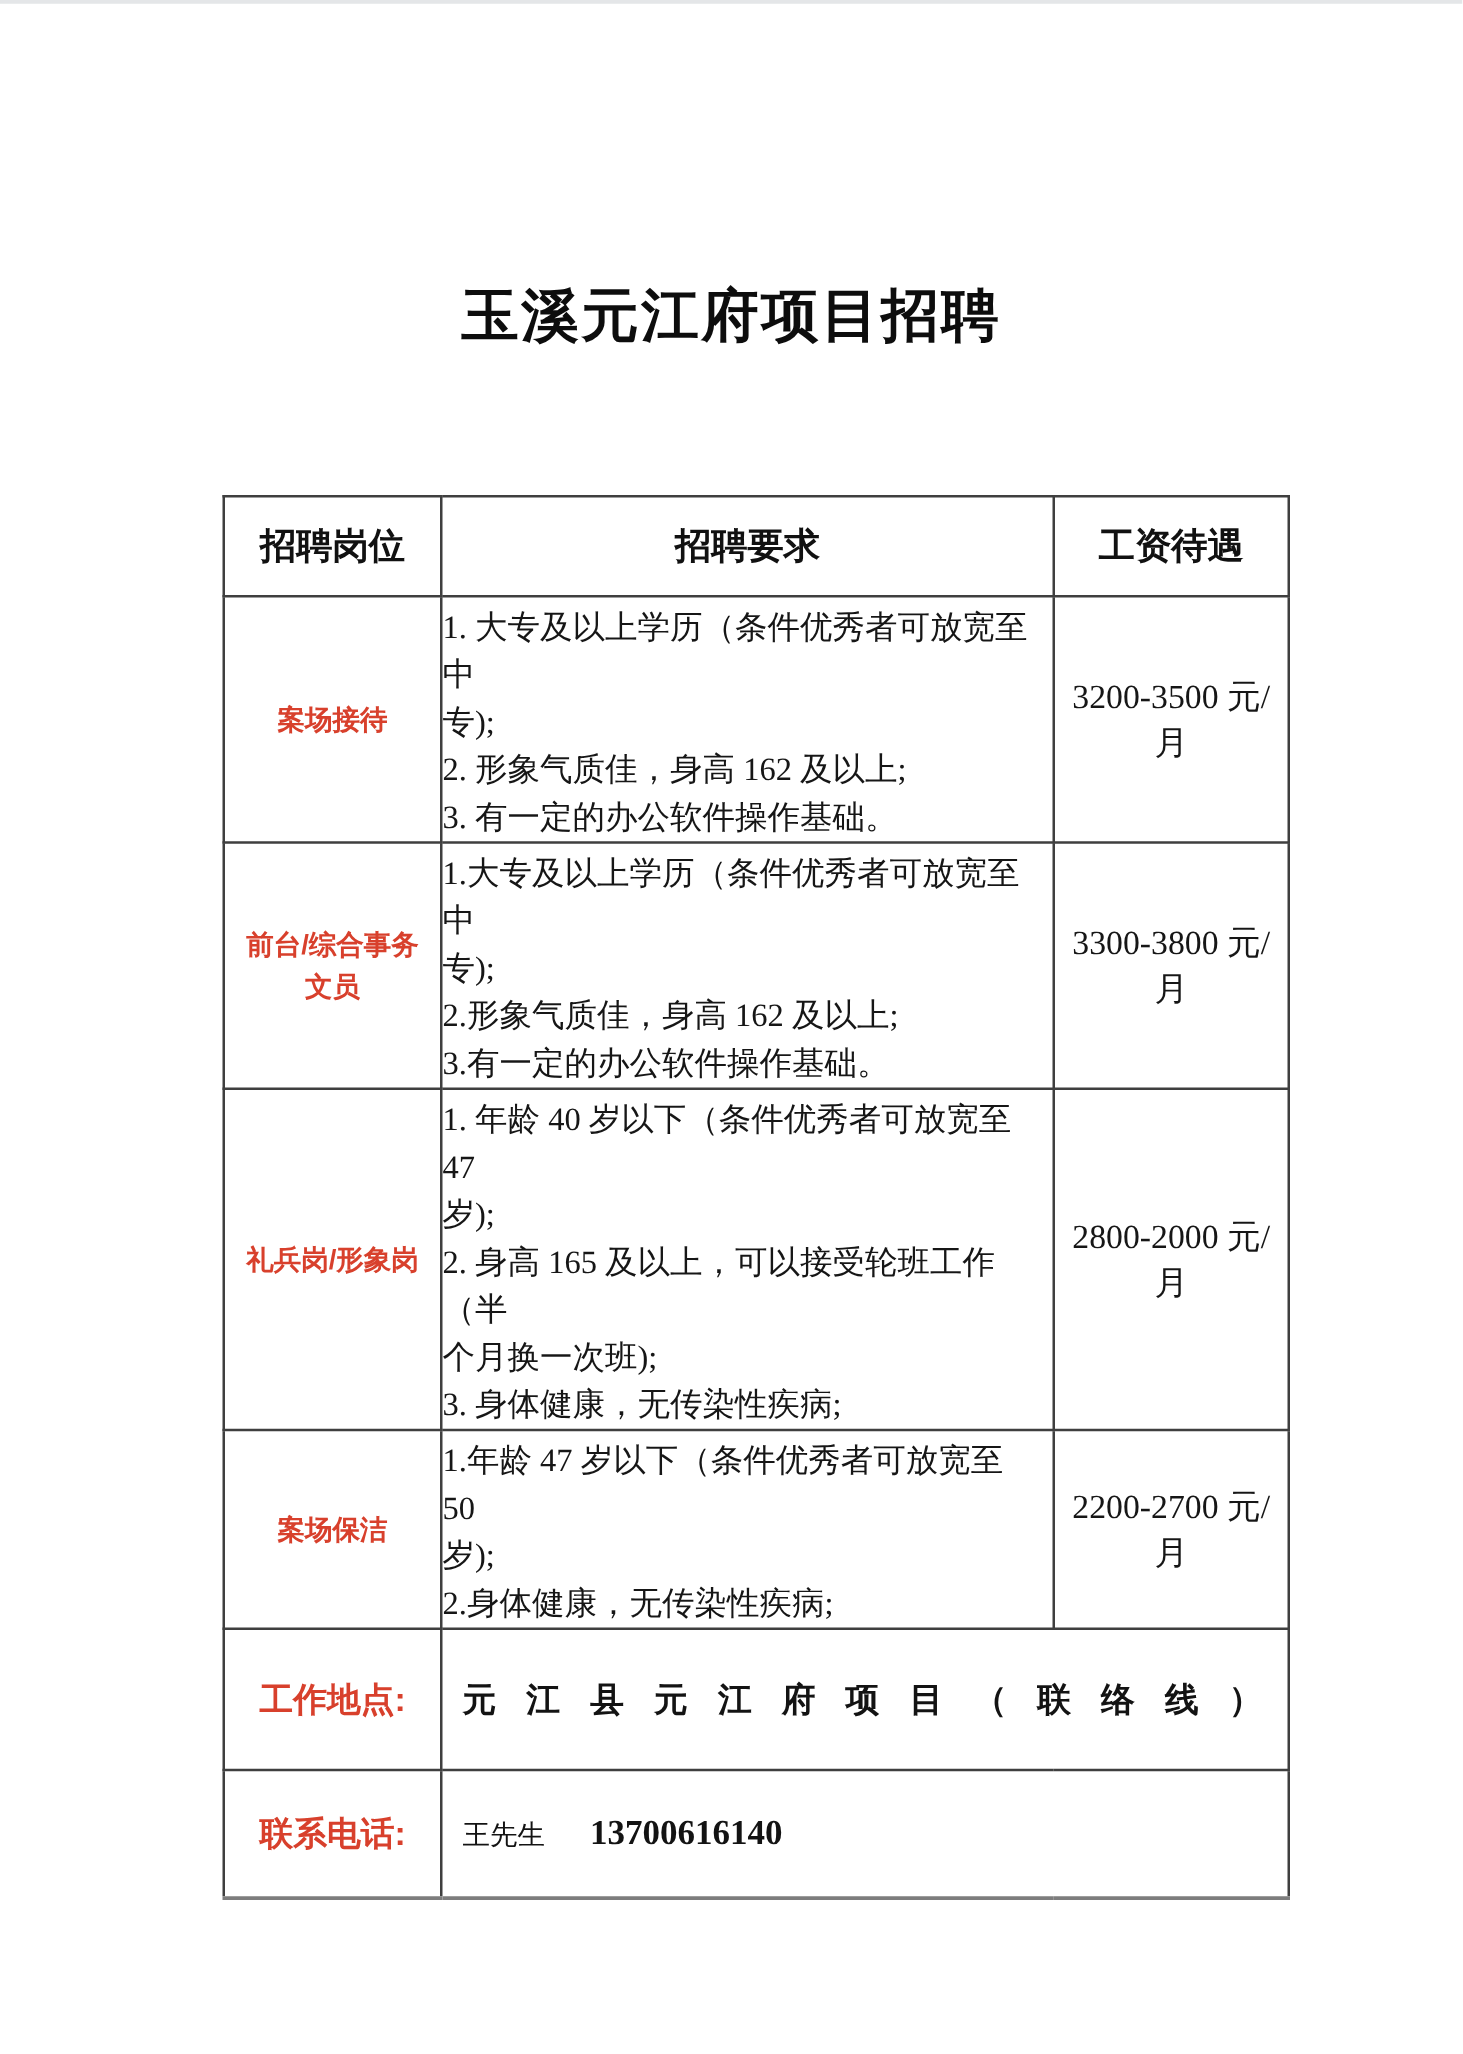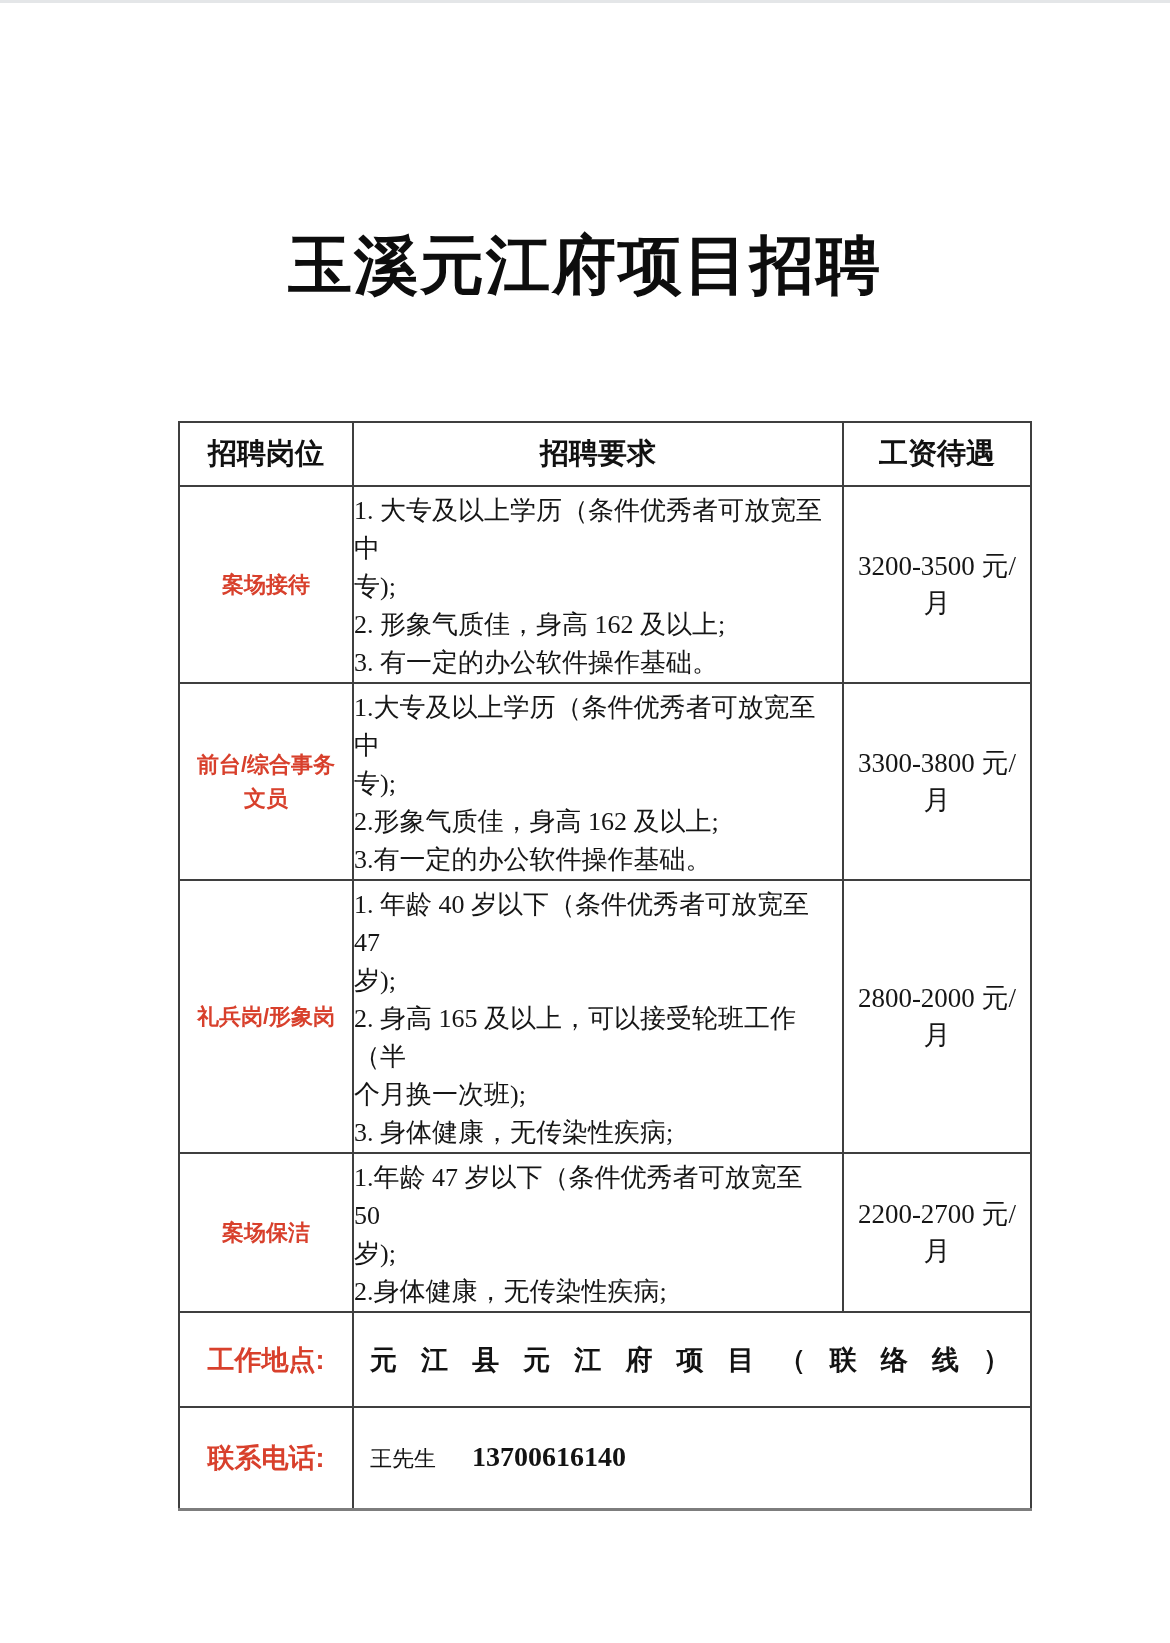--- a/index.html
+++ b/index.html
@@ -20,47 +20,47 @@
     top: 0; left: 0;
     width: 100%;
     height: 3px;
     background: #e4e6e8;
   }
   .doc-title {
     margin: 0;
     padding-top: 222px;
     text-align: center;
     font-family: "Liberation Serif", serif;
-    font-size: 64px;
+    font-size: 46px;
     font-weight: bold;
     letter-spacing: 2px;
     color: #0d0d0d;
   }
   table.recruit-table {
     border-collapse: collapse;
     table-layout: fixed;
     margin: 112px 0 0 178px;
     width: 852px;
   }
   .recruit-table td, .recruit-table th {
     border: 2px solid #3f3f3f;
     padding: 0;
     overflow: hidden;
   }
   
   col.c-pos { width: 174px; }
   col.c-req { width: 490px; }
   col.c-sal { width: 188px; }
   
-  tr.r-head     { height: 64px; }
+  tr.r-head     { height: 80px; }
   tr.r-job1     { height: 157px; }
   tr.r-job2     { height: 153px; }
   tr.r-job3     { height: 210px; }
   tr.r-job4     { height: 134px; }
-  tr.r-location { height: 95px; }
+  tr.r-location { height: 113px; }
   tr.r-contact  { height: 102px; margin-top: 12px; }
 
   th.head-cell {
     font-family: "Liberation Serif", serif;
     font-size: 29px;
     font-weight: bold;
     text-align: center;
     vertical-align: middle;
     color: #111;
   }

